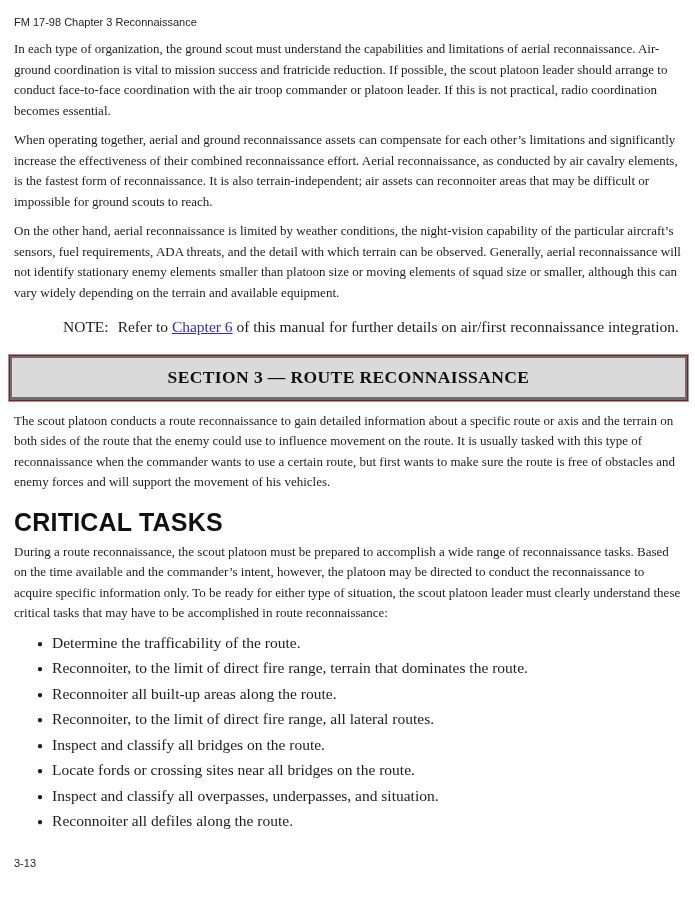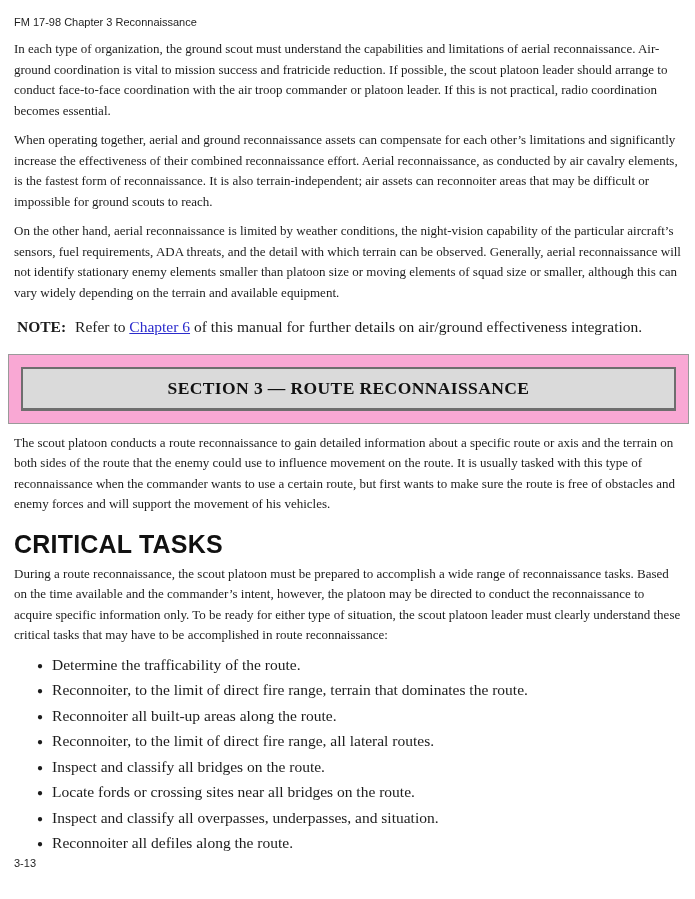--- a/index.html
+++ b/index.html
@@ -23,31 +23,31 @@
   p.body{
     font-size:13px;line-height:20.5px;
     margin-top:9px;
   }
   p.first{margin-top:10px;}
   .note{
     margin:14px 0 0 3px;
     font-size:15.5px;line-height:20.5px;
     white-space:nowrap;
   }
-  .note .note-label{font-weight:bold;margin-right:9px;}
+  .note .note-label{font-weight:normal;margin-right:9px;margin-left:46px;}
   .note a{
     color:var(--link-blue);
     text-decoration:underline;
     cursor:pointer;
   }
   .section-box-outer{
     margin:16px -6px 8px -6px;
     border:1px solid #9a9a9a;
-    background:#f9a8d4;
-    padding:12px;
+    background:#7f1d1d;
+    padding:1px;
   }
   .section-box{
     background:var(--box-bg);
     border:2px solid #6e6e6e;
     border-bottom-width:3px;
     text-align:center;
     padding:9px 4px 10px 4px;
   }
   .section-title{
     font-family:"Liberation Serif", serif;
@@ -95,21 +95,21 @@
 
   <div class="doc-header">FM 17-98 Chapter 3 Reconnaissance</div>
 
   <p class="body first">In each type of organization, the ground scout must understand the capabilities and limitations of aerial reconnaissance. Air-ground coordination is vital to mission success and fratricide reduction. If possible, the scout platoon leader should arrange to conduct face-to-face coordination with the air troop commander or platoon leader. If this is not practical, radio coordination becomes essential.</p>
 
   <p class="body">When operating together, aerial and ground reconnaissance assets can compensate for each other’s limitations and significantly increase the effectiveness of their combined reconnaissance effort. Aerial reconnaissance, as conducted by air cavalry elements, is the fastest form of reconnaissance. It is also terrain-independent; air assets can reconnoiter areas that may be difficult or impossible for ground scouts to reach.</p>
 
   <p class="body">On the other hand, aerial reconnaissance is limited by weather conditions, the night-vision capability of the particular aircraft’s sensors, fuel requirements, ADA threats, and the detail with which terrain can be observed. Generally, aerial reconnaissance will not identify stationary enemy elements smaller than platoon size or moving elements of squad size or smaller, although this can vary widely depending on the terrain and available equipment.</p>
 
   <div class="note">
-    <span class="note-label">NOTE:</span><span>Refer to </span><a href="#">Chapter 6</a><span> of this manual for further details on air/ground effectiveness integration.</span>
+    <span class="note-label">NOTE:</span><span>Refer to </span><a href="#">Chapter 6</a><span> of this manual for further details on air/first reconnaissance integration.</span>
   </div>
 
   <div class="section-box-outer">
     <div class="section-box">
       <span class="section-title">SECTION 3 — ROUTE RECONNAISSANCE</span>
     </div>
   </div>
 
   <p class="body">The scout platoon conducts a route reconnaissance to gain detailed information about a specific route or axis and the terrain on both sides of the route that the enemy could use to influence movement on the route. It is usually tasked with this type of reconnaissance when the commander wants to use a certain route, but first wants to make sure the route is free of obstacles and enemy forces and will support the movement of his vehicles.</p>
 

